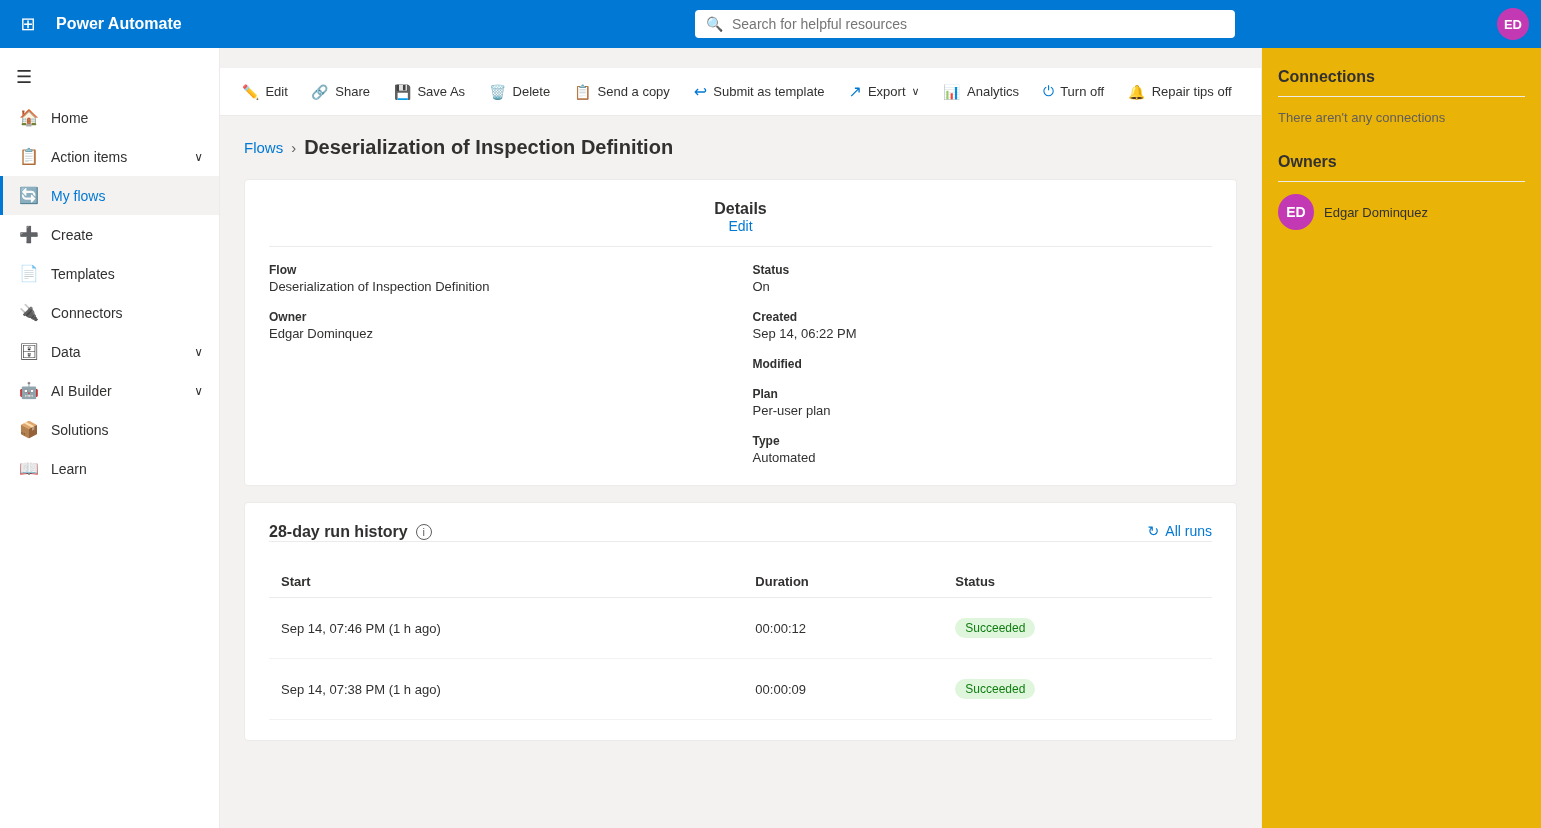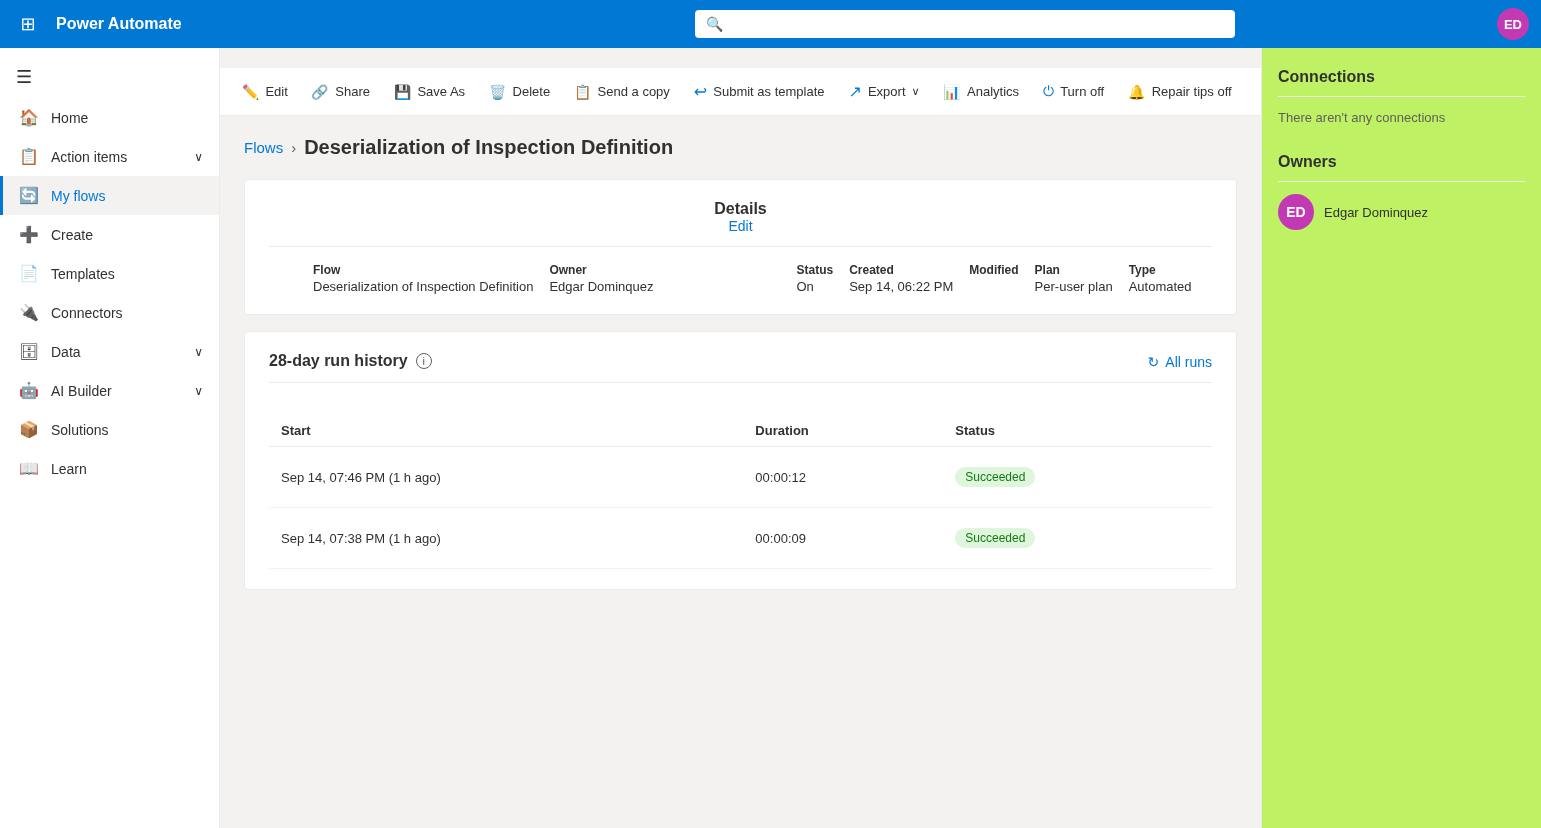--- a/index.html
+++ b/index.html
@@ -147,32 +147,31 @@
     }
     .card-title { font-size: 16px; font-weight: 600; color: #323130; }
     .card-edit-link { color: #0078d4; cursor: pointer; font-size: 14px; }
 
     
     .details-grid {
       display: grid;
       grid-template-columns: 1fr 1fr;
       gap: 24px;
     }
-    .detail-section { display: flex; flex-direction: row; gap: 16px; margin-left: 44px; }
+    .detail-section { display: flex; flex-direction: column; gap: 16px; }
     .detail-item { display: flex; flex-direction: column; gap: 2px; }
     .detail-label { font-size: 12px; font-weight: 600; color: #323130; }
     .detail-value { font-size: 13px; color: #323130; }
 
     
     .run-history-header {
       display: flex;
-      align-items: flex-end;
+      align-items: flex-start;
       justify-content: space-between;
-      margin-bottom: 32px;
-      padding-bottom: 12px;
+      margin-bottom: 24px;
       border-bottom: 1px solid #edebe9;
     }
     .run-history-title-wrap {
       display: flex;
       align-items: center;
       gap: 8px;
     }
     .run-history-title { font-size: 16px; font-weight: 600; }
     .info-icon {
       width: 16px; height: 16px; border-radius: 50%;
@@ -207,21 +206,21 @@
       padding: 3px 10px;
       border-radius: 10px;
       font-size: 12px;
       font-weight: 500;
     }
     .status-succeeded { background: #dff6dd; color: #107c10; }
 
     
     .right-panel {
       width: 280px;
-      background: #bef264;
+      background: #eab308;
       border-left: 1px solid #edebe9;
       padding: 20px 16px;
       flex-shrink: 0;
       overflow-y: auto;
     }
     .panel-section { margin-bottom: 28px; }
     .panel-section-title { font-size: 16px; font-weight: 600; margin-bottom: 12px; border-bottom: 1px solid #edebe9; padding-bottom: 10px; }
     .panel-empty-text { font-size: 13px; color: #605e5c; }
     .owner-item {
       display: flex;
@@ -238,20 +237,21 @@
     .owner-name { font-size: 13px; color: #323130; }
   </style>
 </head>
 <body>
 
 <div class="topbar">
   <div class="topbar-grid-icon">⊞</div>
   <div class="topbar-logo">Power Automate</div>
   <div class="topbar-search">
     <span class="topbar-search-icon">🔍</span>
+    <input type="text" placeholder="Search for helpful resources" style="">
   </div>
   <div class="topbar-avatar">ED</div>
 </div>
 
 <div class="layout">
 
   <nav class="sidebar">
     <div class="sidebar-hamburger">☰</div>
 
     <div class="sidebar-item">

